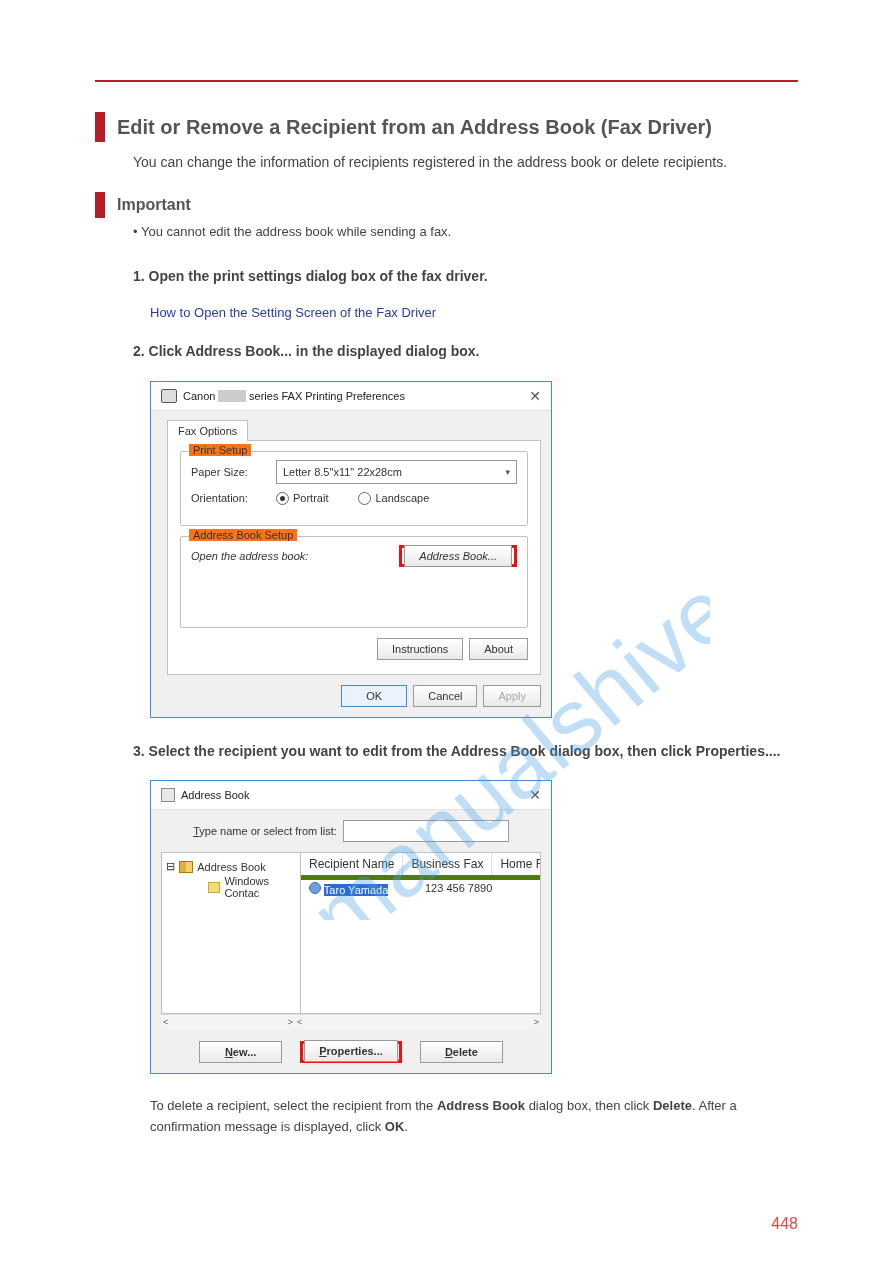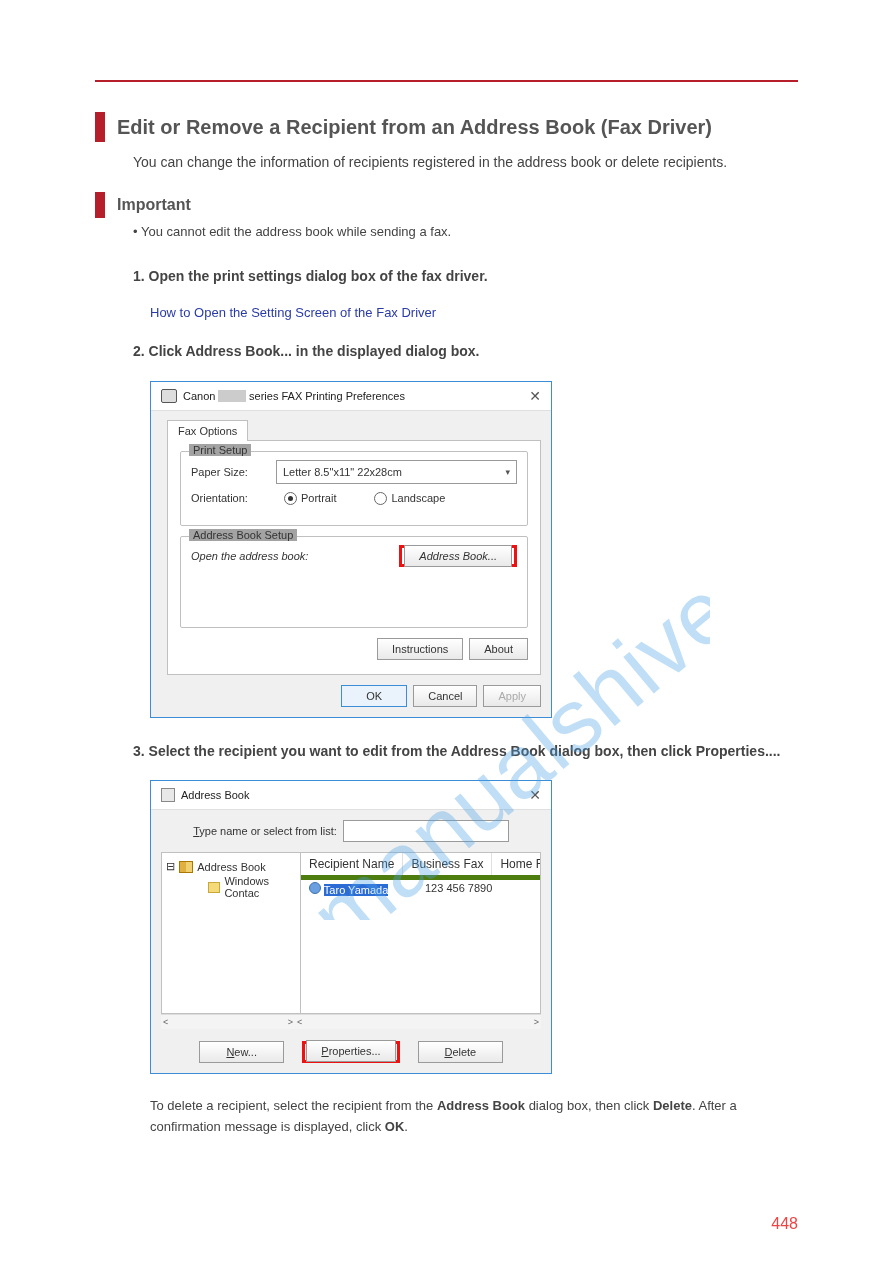--- a/index.html
+++ b/index.html
@@ -12,27 +12,27 @@
 .link-text { color:#2a3ba8; font-size:13px; margin-left:55px; margin-bottom:20px; cursor:pointer; }
 .dialog { width:400px; border:1px solid #3a8dd6; background:#fff; font-family:"Segoe UI",Arial,sans-serif; font-size:11px; margin-left:55px; margin-bottom:22px; }
 .dialog-title { display:flex; align-items:center; justify-content:space-between; padding:6px 10px; background:#fff; border-bottom:1px solid #e0e0e0; }
 .dialog-title-left { display:flex; align-items:center; gap:6px; }
 .dialog-title-text { color:#222; }
 .close-x { font-family:Arial; font-size:14px; color:#555; cursor:pointer; }
 .dialog-body { background:#f0f0f0; padding:8px 10px 10px 16px; }
 .tab { display:inline-block; background:#fff; border:1px solid #c0c0c0; border-bottom:none; padding:4px 10px; font-size:11px; position:relative; top:1px; }
 .tab-panel { background:#fff; border:1px solid #c0c0c0; padding:10px 12px 14px 12px; }
 .groupbox { border:1px solid #c0c0c0; border-radius:2px; padding:8px 10px 12px 10px; margin-bottom:10px; position:relative; }
-.group-label { position:absolute; top:-8px; left:8px; background:#a3a3a3; padding:0 4px; font-size:11px; color:#333; }
+.group-label { position:absolute; top:-8px; left:8px; background:#f97316; padding:0 4px; font-size:11px; color:#333; }
 .row { display:flex; align-items:center; margin-bottom:8px; }
 .row label { width:85px; font-size:11px; }
 .select { flex:1; border:1px solid #9a9a9a; background:#fff; height:22px; display:flex; align-items:center; justify-content:space-between; padding:0 6px; font-size:11px; cursor:pointer; }
 .chev { font-size:9px; color:#555; }
 .radio-group { display:flex; gap:30px; align-items:center; font-size:11px; }
-.radio { display:flex; align-items:center; gap:4px;margin-left:8px; }
+.radio { display:flex; align-items:center; gap:4px; }
 .radio-dot { width:11px; height:11px; border-radius:50%; border:1px solid #666; position:relative; }
 .radio-dot.checked::after { content:""; position:absolute; width:5px; height:5px; background:#333; border-radius:50%; top:3px; left:3px; }
 .btn { border:1px solid #9a9a9a; background:linear-gradient(#fff,#e9e9e9); padding:4px 14px; font-size:11px; cursor:pointer; text-align:center; }
 .btn-row { display:flex; gap:6px; justify-content:flex-end; margin-top:8px; }
 .btn-ok { border:1px solid #3a8dd6; background:#eaf3fb; padding:4px 24px; }
 .btn-apply { color:#aaa; }
 .highlight-red { border:3px solid #e11; }
 .ab-btn { width:140px; text-align:center; }
 .dialog2 { width:400px; border:1px solid #3a8dd6; background:#fff; font-family:"Segoe UI",Arial,sans-serif; font-size:11px; margin-left:55px; margin-bottom:22px; }
 .d2-body { background:#f0f0f0; padding:10px; }
@@ -42,21 +42,21 @@
 .tree { width:130px; border-right:1px solid #c0c0c0; padding:6px 4px; font-size:11px; overflow:auto; }
 .tree-item { display:flex; align-items:center; gap:4px; padding:1px 0; }
 .tree-indent { margin-left:14px;padding-left:28px; }
 .list { flex:1; overflow:auto; }
 .list-header { display:flex; border-bottom:5px solid #4d7c0f; font-size:12px; }
 .list-header div { padding:4px 8px; border-right:1px solid #e0e0e0; white-space:nowrap; }
 .list-row { display:flex; font-size:11px; }
 .list-row div { padding:2px 8px; white-space:nowrap; }
 .selected { background:#2a6bd4; color:#fff; }
 .scroll-h { height:14px; background:#f4f4f4; border-top:1px solid #ddd; display:flex; align-items:center; justify-content:space-between; padding:0 2px; font-size:9px; color:#666; }
-.ab-actions { display:flex; justify-content:space-between; gap:18px; margin-top:12px; padding:0 38px; }
+.ab-actions { display:flex; justify-content:space-between; gap:18px; margin-top:12px; padding:0 38px;font-weight:bold; }
 .ab-actions .btn { width:80px; }
 .d2-footer { border-top:1px solid #c0c0c0; padding:10px; display:flex; justify-content:flex-end; background:#f0f0f0; }
 .note { font-size:13px; color:#444; margin-left:55px; margin-top:20px; line-height:1.6; }
 .note b { font-weight:bold; }
 .pagenum { position:absolute; bottom:30px; right:95px; font-size:16px; color:#ef4444; }
 .watermark { position:absolute; left:150px; top:320px; width:560px; pointer-events:none; opacity:.35; }
 .watermark svg text { fill:#4aa3e8; font-size:90px; font-family:Arial,sans-serif; letter-spacing:1px; }
 .icon-sq { width:12px; height:12px; border:1px solid #888; background:#e8e8e8; display:inline-block; }
 .icon-printer { width:14px; height:12px; border:1px solid #555; border-radius:2px; background:#ddd; display:inline-block; position:relative; }
 .icon-book { width:12px; height:10px; background:linear-gradient(90deg,#e0b040 50%,#f0d070 50%); border:1px solid #aa7700; display:inline-block; }

